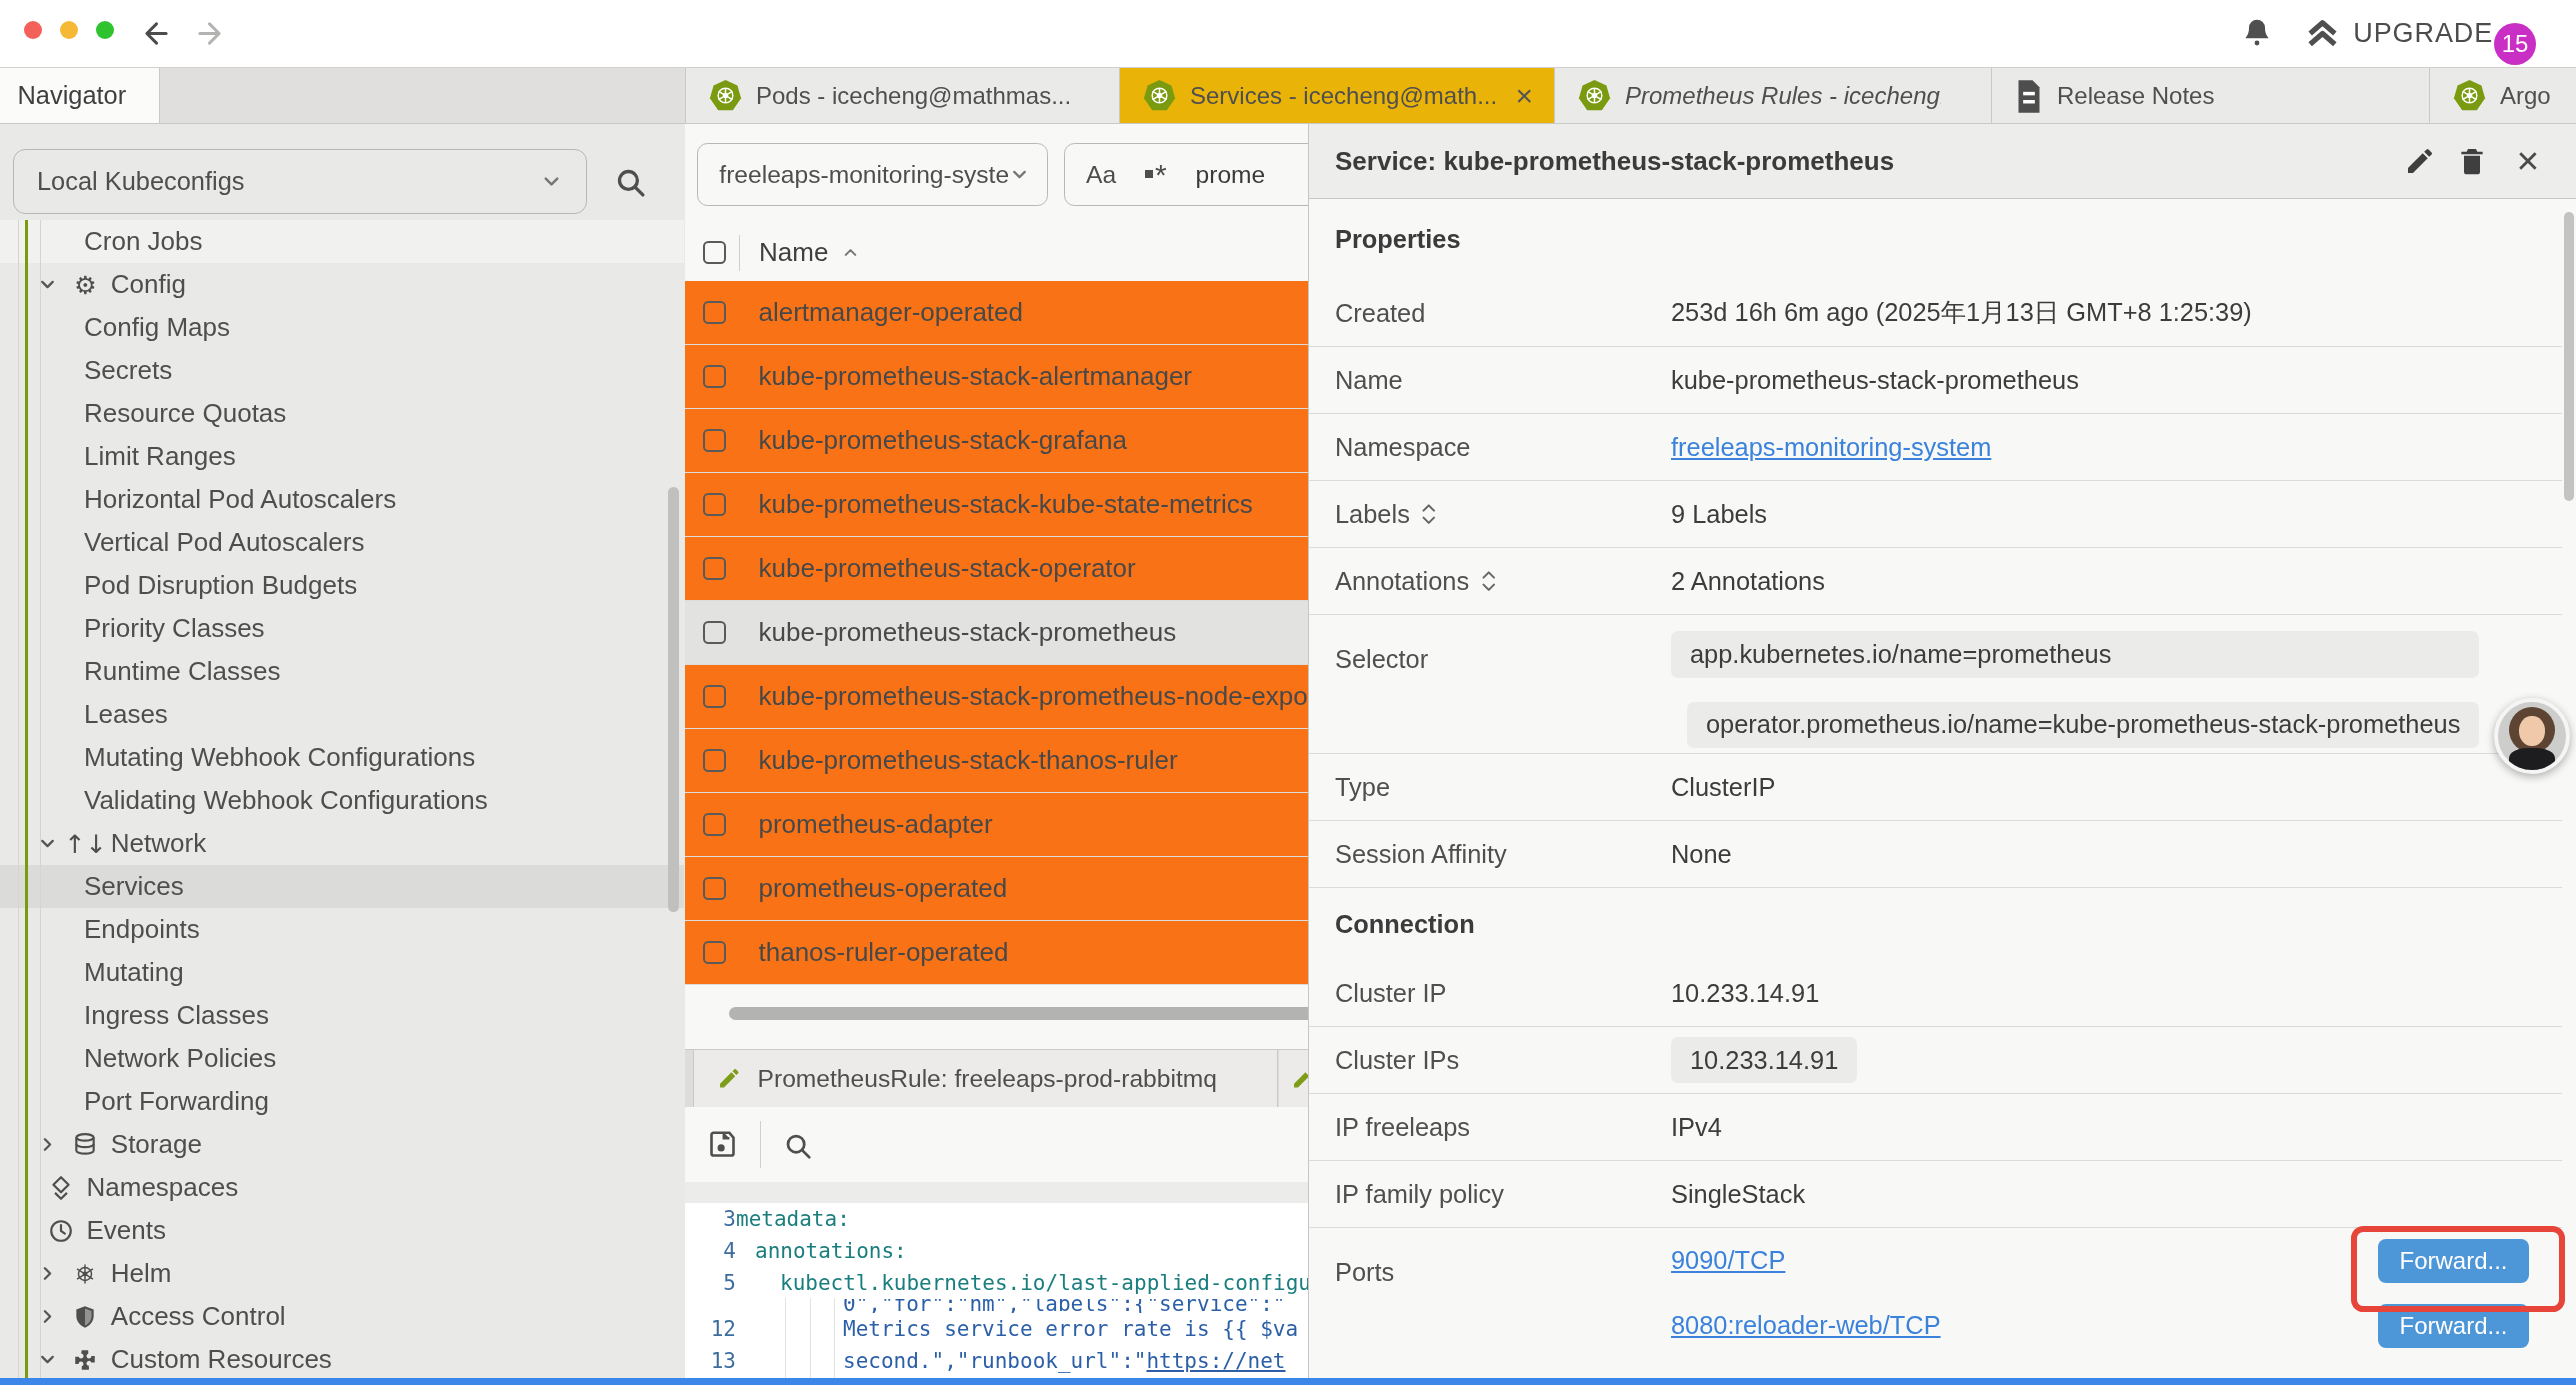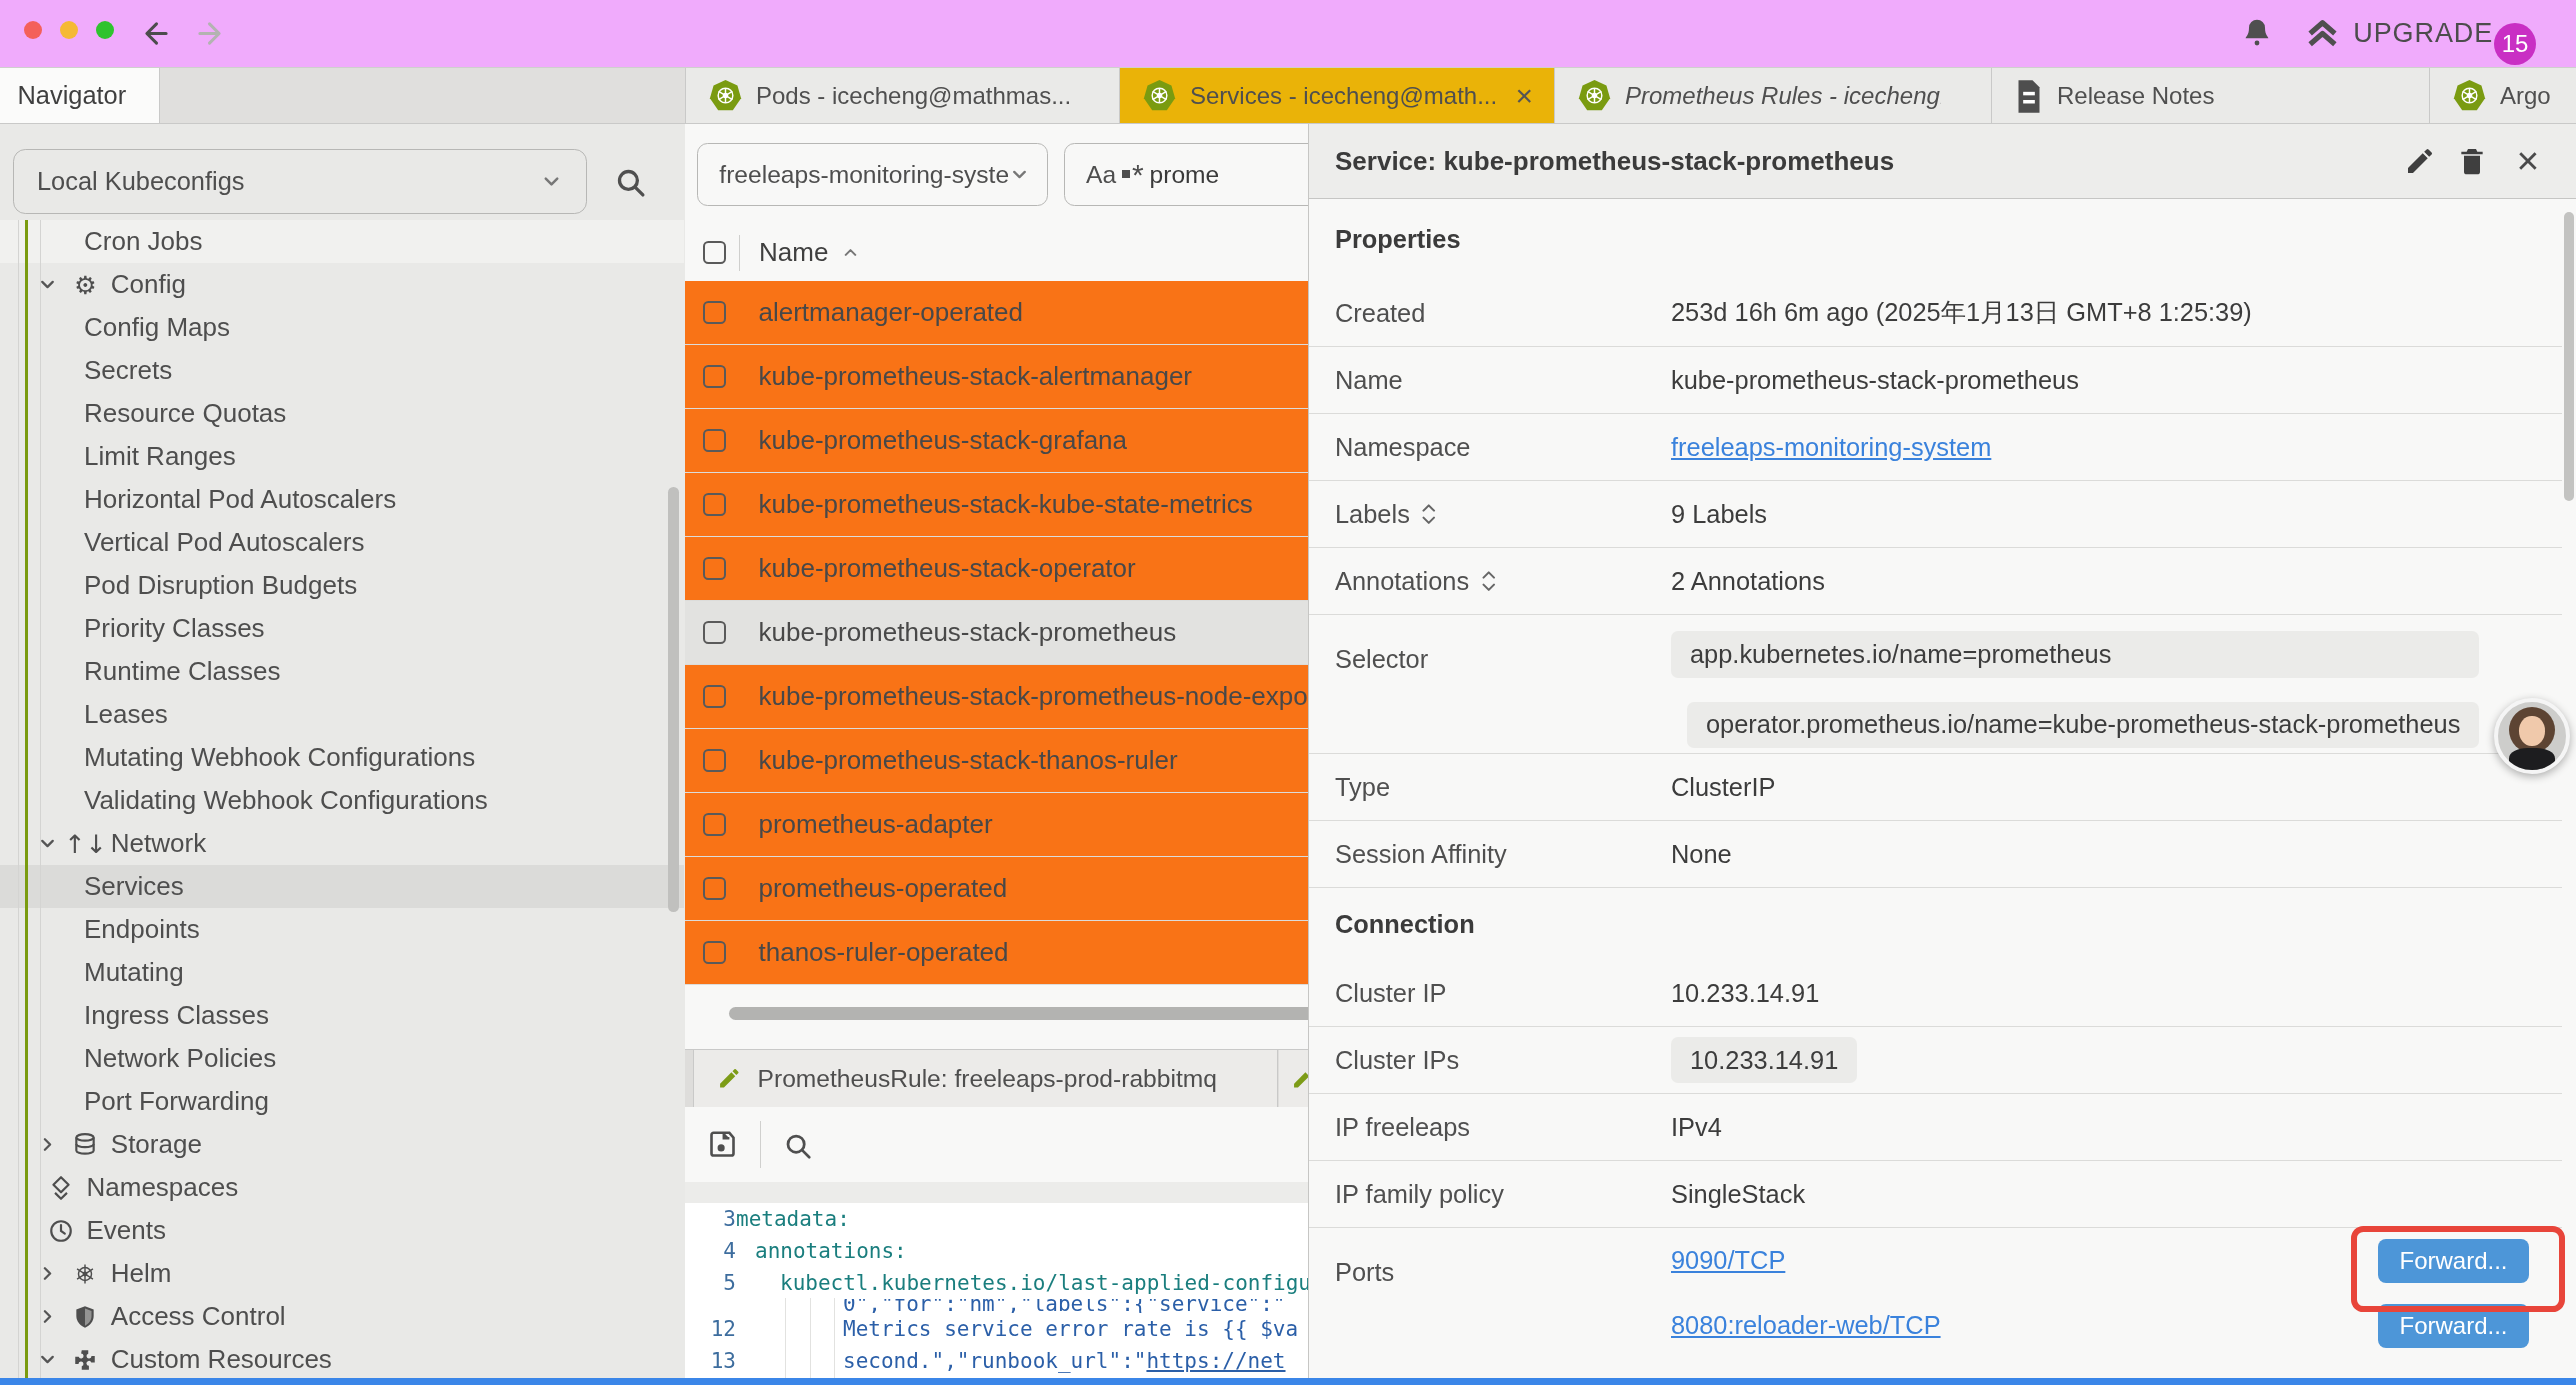--- a/index.html
+++ b/index.html
@@ -5,21 +5,21 @@
   html,body{margin:0;padding:0}
   body{
     width:2576px;height:1385px;position:relative;overflow:hidden;
     font-family:"Liberation Sans",sans-serif;background:#e9e9e7;color:#4a4a4a;
     -webkit-font-smoothing:antialiased;
   }
   svg{display:block}
   .nowrap{white-space:nowrap;overflow:hidden}
 
   
-  #topbar{position:absolute;left:0;top:0;right:0;height:67px;background:#f0abfc;border-bottom:0.9px solid #cfcfcd}
+  #topbar{position:absolute;left:0;top:0;right:0;height:67px;background:#ffffff;border-bottom:0.9px solid #cfcfcd}
   .tl{position:absolute;top:21px;width:18.4px;height:18.4px;border-radius:50%}
   #tl-red{left:24px;background:#f4605a}
   #tl-yellow{left:60px;background:#f5b935}
   #tl-green{left:96px;background:#2fc32f}
   .navarrow{position:absolute;top:16.7px;width:33px;height:33px}
   #nav-back{left:140px;color:#4c4c4c}
   #nav-fwd{left:193px;color:#b3b3b1}
   #bell{position:absolute;left:2241px;top:16.7px;width:32px;height:33px;color:#4f4f4f}
   #upgrade{position:absolute;left:2304px;top:12.3px;height:42px;display:flex;align-items:center;gap:12.3px;color:#4c4c4c;cursor:default}
   #upgrade .chev{width:37px;height:37px;color:#4f4f4f}
@@ -59,21 +59,21 @@
   .trow.child .tlabel{margin-left:84px}
   .trow.iconleaf .ticon{margin-left:46px}
   #sidebar-scrollbar{position:absolute;right:5.3px;top:363px;width:10.5px;height:425px;background:#c0c0be;border-radius:5.3px;z-index:4}
 
   
   #middle{position:absolute;left:685px;top:124px;width:623px;bottom:0;background:#f8f8f7;overflow:hidden}
   #middle-toolbar{position:absolute;left:0;top:0;right:0;height:100px;border-bottom:0.9px solid #d6d6d4}
   #ns-select{position:absolute;left:12.3px;top:19px;width:351px;height:63px;border:1.8px solid #b7b7b5;border-radius:10.5px;
     display:flex;align-items:center;justify-content:space-between;padding:0 17.5px 0 21px;box-sizing:border-box;font-size:24.6px;color:#4e4e4e}
   #search-box{position:absolute;left:379px;top:19px;width:263px;height:63px;border:1.8px solid #b7b7b5;border-radius:10.5px;
-    display:flex;align-items:center;gap:6px;padding:0 21px;box-sizing:border-box;font-size:24.6px;color:#4e4e4e}
+    display:flex;align-items:center;gap:29px;padding:0 21px;box-sizing:border-box;font-size:24.6px;color:#4e4e4e}
   #search-box .regex{display:flex;align-items:flex-end;gap:1.8px}
   #search-box .regex .sq{width:8px;height:8px;background:#4e4e4e;margin-bottom:5.3px}
   #search-box .regex .ast{font-size:30px;line-height:17.5px}
   #table-header{position:absolute;left:0;top:100px;right:0;height:57px;border-bottom:0.9px solid #cfcfcd;background:#f8f8f7}
   .cb{width:23px;height:23px;border:2.6px solid #5a5a5a;border-radius:5.3px;box-sizing:border-box}
   #table-header .cb{position:absolute;left:17.5px;top:16.7px}
   #header-divider{position:absolute;left:54px;top:10.5px;bottom:10.5px;width:0.9px;background:#cfcfcd}
   #col-name{position:absolute;left:74px;top:0;height:57px;display:flex;align-items:center;gap:12.3px;font-size:26px;color:#3f3f3f}
   #col-name .chev{width:19px;height:19px;color:#777}
   #rows{position:absolute;left:0;top:157px;right:0}

